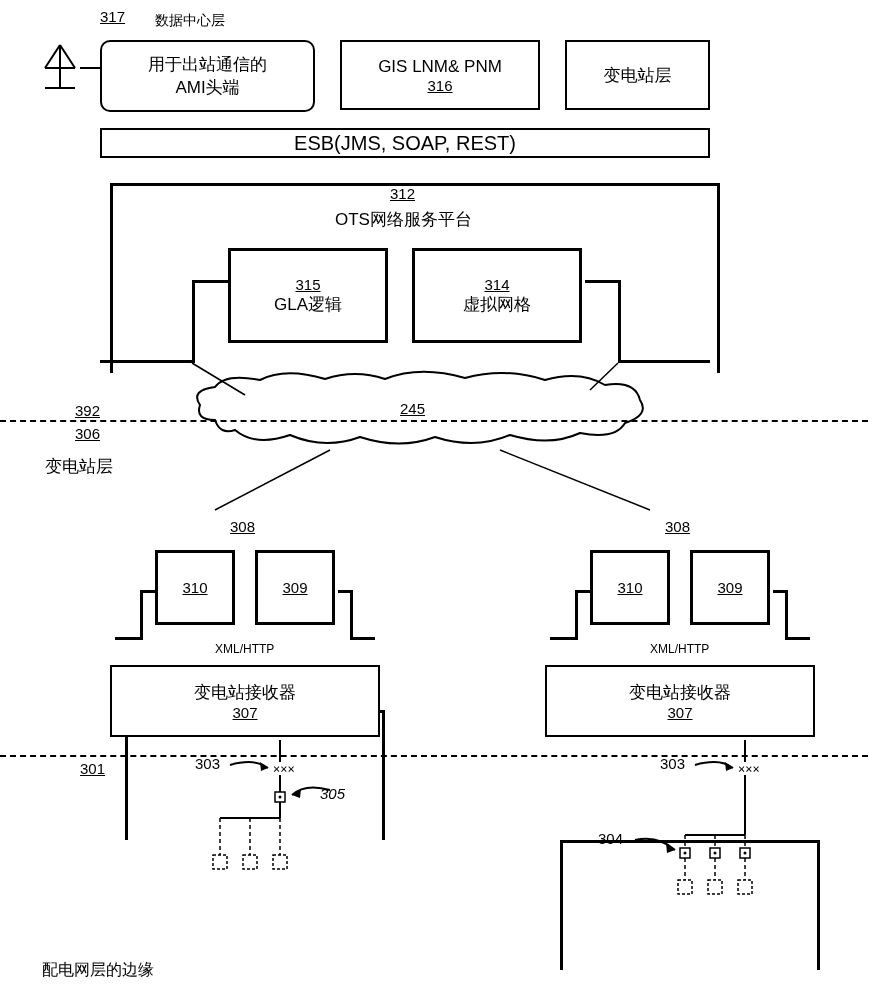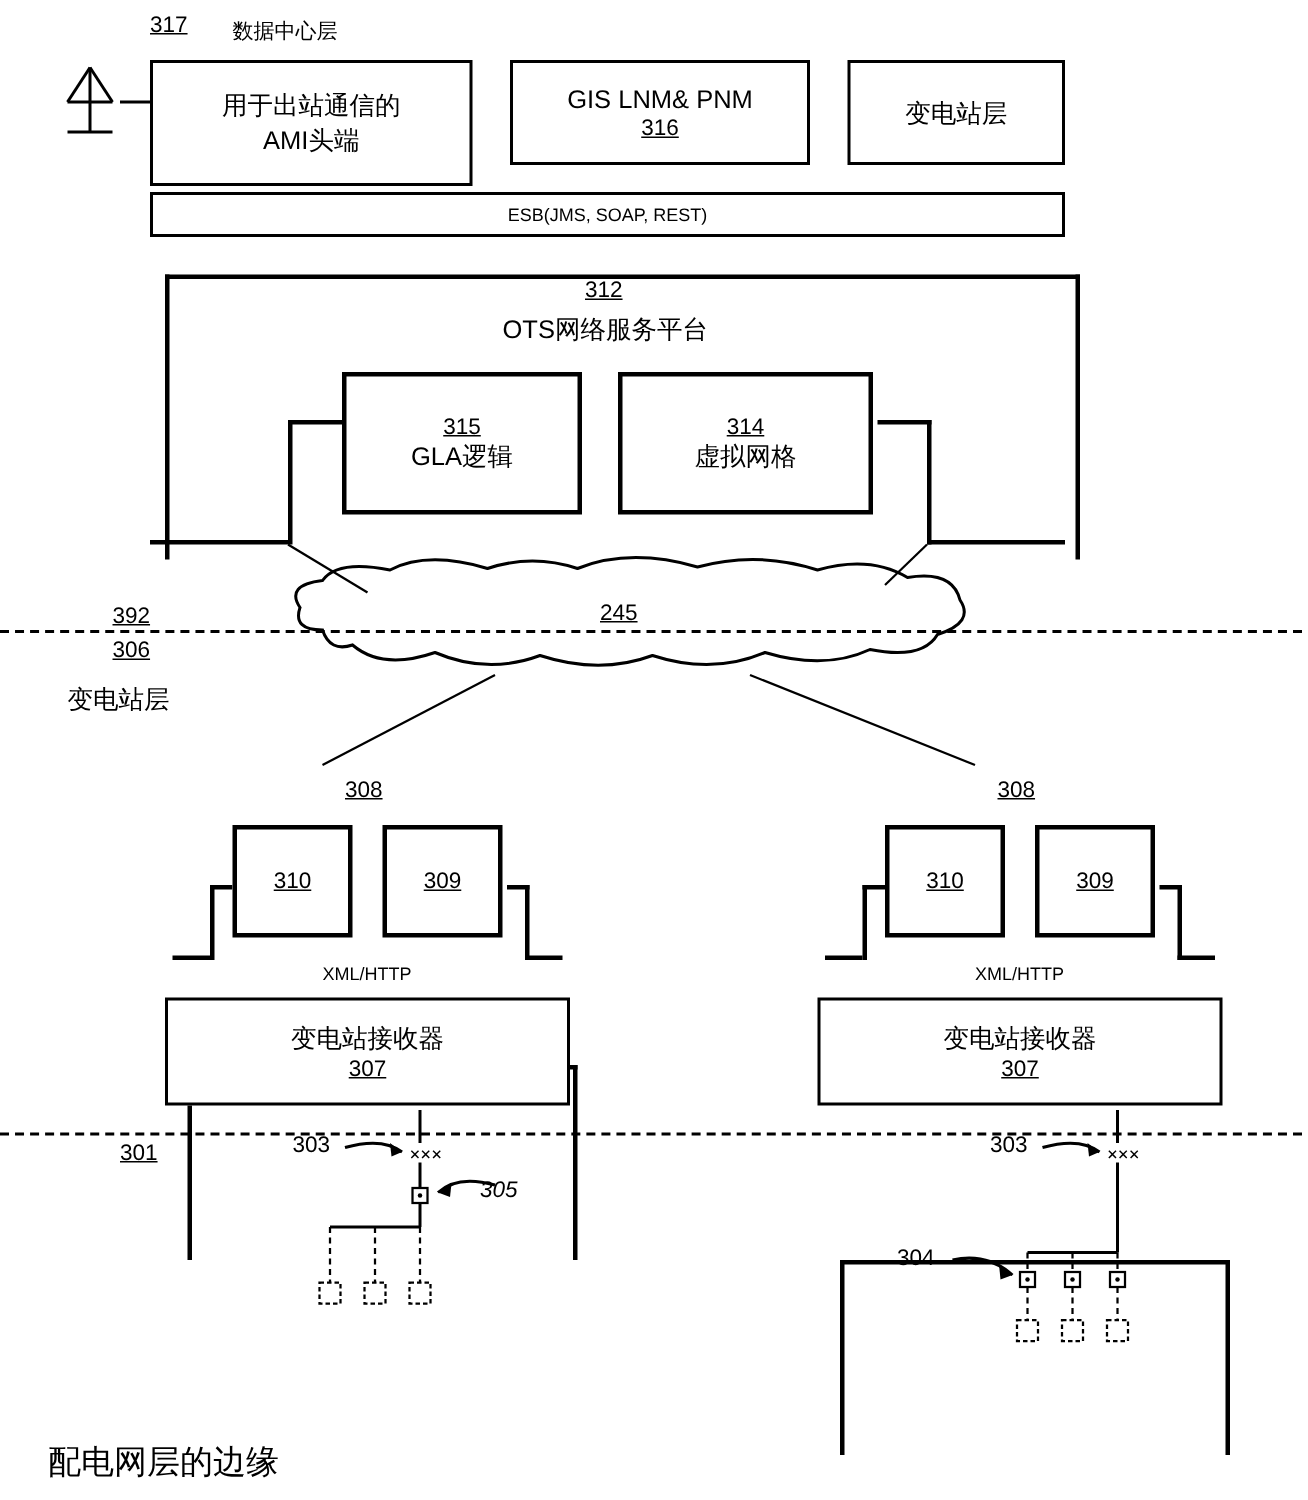--- a/index.html
+++ b/index.html
@@ -62,31 +62,31 @@
 <svg class="abs" style="left:35px; top:40px;" width="50" height="55">
   <line x1="25" y1="5" x2="25" y2="48" stroke="#000" stroke-width="2"></line>
   <line x1="10" y1="48" x2="40" y2="48" stroke="#000" stroke-width="2"></line>
   <line x1="25" y1="5" x2="10" y2="28" stroke="#000" stroke-width="2"></line>
   <line x1="25" y1="5" x2="40" y2="28" stroke="#000" stroke-width="2"></line>
   <line x1="10" y1="28" x2="40" y2="28" stroke="#000" stroke-width="2"></line>
 </svg>
 
 <div class="abs" style="left:80px; top:67px; width:20px; border-top:2px solid #000;"></div>
 
-<div class="abs box" style="left:100px; top:40px; width:215px; height:84px; white-space:pre-line; font-size:17px;">用于出站通信的
+<div class="abs box" style="left:100px; top:40px; width:215px; height:72px; white-space:pre-line; font-size:17px;border-radius:10px;">用于出站通信的
 AMI头端</div>
 
 <div class="abs box" style="left:340px; top:40px; width:200px; height:70px;">
   <div style="font-size:17px;">GIS LNM&amp; PNM</div>
   <div class="ref-num">316</div>
 </div>
 
 <div class="abs box" style="left:565px; top:40px; width:145px; height:70px; font-size:17px;">变电站层</div>
 
-<div class="abs box" style="left:100px; top:128px; width:610px; height:30px; font-size:12px;">ESB(JMS, SOAP, REST)</div>
+<div class="abs box" style="left:100px; top:128px; width:610px; height:30px; font-size:20px;">ESB(JMS, SOAP, REST)</div>
 
 <div class="abs u-shape" style="left:100px; top:173px; width:610px; height:190px;">
   <style>
   </style>
 </div>
 
 <div class="abs" style="left:100px; top:360px; width:92px; border-top:3px solid #000;"></div>
 <div class="abs" style="left:192px; top:280px; height:83px; border-left:3px solid #000;"></div>
 <div class="abs" style="left:618px; top:360px; width:92px; border-top:3px solid #000;"></div>
 <div class="abs" style="left:618px; top:280px; height:83px; border-left:3px solid #000;"></div>
@@ -225,13 +225,13 @@
 
   <path d="M 105 25 Q 130 18 143 28" fill="none" stroke="#000" stroke-width="2"></path>
   <polygon points="143,28 135,22 136,31" fill="#000"></polygon>
 
   <path d="M 45 100 Q 68 95 85 110" fill="none" stroke="#000" stroke-width="2"></path>
   <polygon points="85,110 76,103 77,113" fill="#000"></polygon>
 </svg>
 <div class="abs ref-num" style="left:660px; top:755px; text-decoration:none;">303</div>
 <div class="abs ref-num" style="left:598px; top:830px; text-decoration:none;">304</div>
 
-<div class="abs label" style="left:32px; top:960px; font-size:22px;">配电网层的边缘</div>
+<div class="abs label" style="left:42px; top:960px; font-size:16px;">配电网层的边缘</div>
 
 </body></html>

